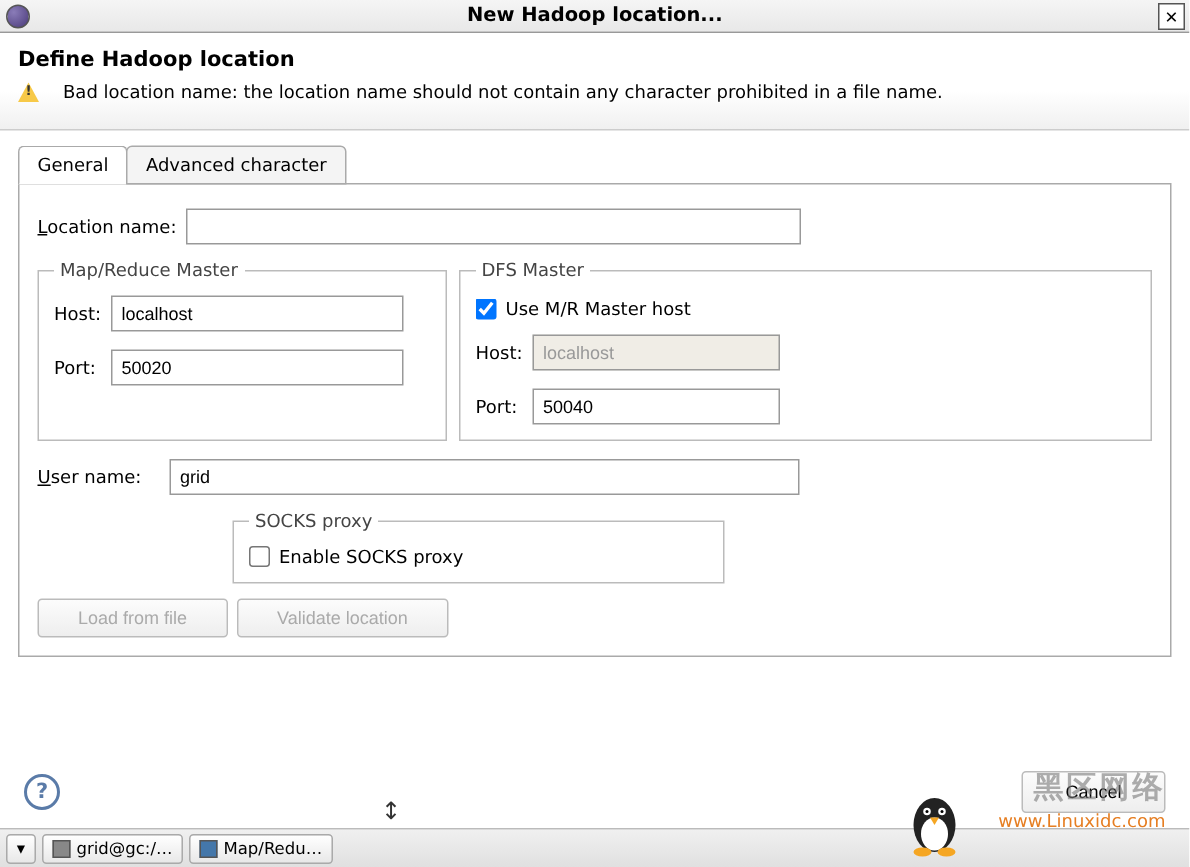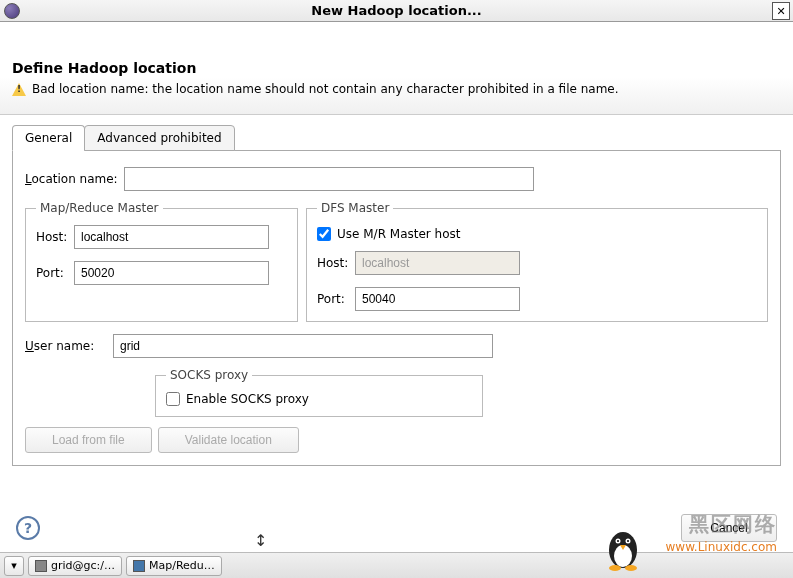--- a/index.html
+++ b/index.html
@@ -50,26 +50,25 @@
     }
     .header {
       padding: 10px 12px 18px 12px;
       background: linear-gradient(#fff 60%, #f0f0f0);
       border-bottom: 1px solid #ccc;
     }
     .header h1 {
       font-size: 14px;
       font-weight: bold;
       margin-bottom: 6px;
-      margin-top: 28px;
     }
     .warn-row {
       display: flex;
       align-items: center;
-      gap: 6px;
+      gap: 16px;
     }
     .warn-icon {
       width: 0; height: 0;
       border-left: 7px solid transparent;
       border-right: 7px solid transparent;
       border-bottom: 13px solid #f7c948;
       position: relative;
     }
     .warn-icon::after {
       content: "!";
@@ -156,21 +155,21 @@
       display: flex;
       align-items: center;
       gap: 6px;
       margin-bottom: 10px;
       padding-top: 2px;
     }
     input[type="checkbox"] {
       width: 14px; height: 14px;
     }
     .user-row label { width: 82px; }
-    .user-row input { width: 380px; }
+    .user-row input { width: 420px; }
     .socks-group {
       width: 328px;
       margin-left: 130px;
       padding: 8px 10px;
     }
     .btn-row {
       margin-top: 10px;
       display: flex;
       gap: 6px;
     }
@@ -294,21 +293,21 @@
   <h1>Define Hadoop location</h1>
   <div class="warn-row">
     <div class="warn-icon"></div>
     <div>Bad location name: the location name should not contain any character prohibited in a file name.</div>
   </div>
 </div>
 
 <div class="content">
   <div class="tab-row">
     <div class="tab active">General</div>
-    <div class="tab">Advanced prohibited</div>
+    <div class="tab">Advanced character</div>
   </div>
 
   <div class="tab-panel">
 
     <div class="row">
       <label><span class="underline">L</span><span>ocation name:</span></label>
       <input type="text" class="loc-input" value="" style="">
     </div>
 
     <div class="groups">

